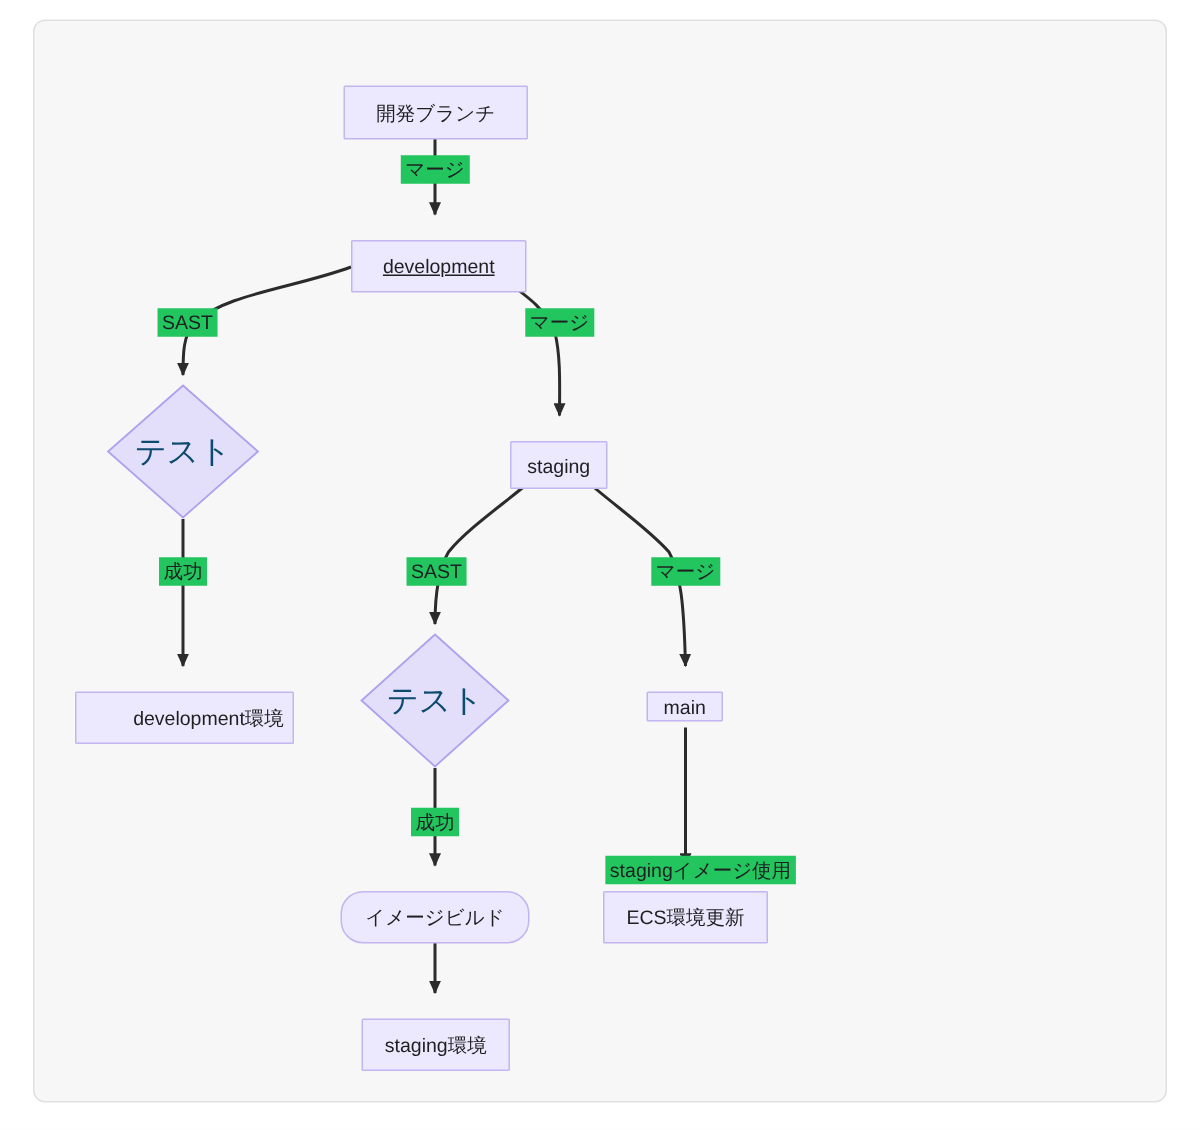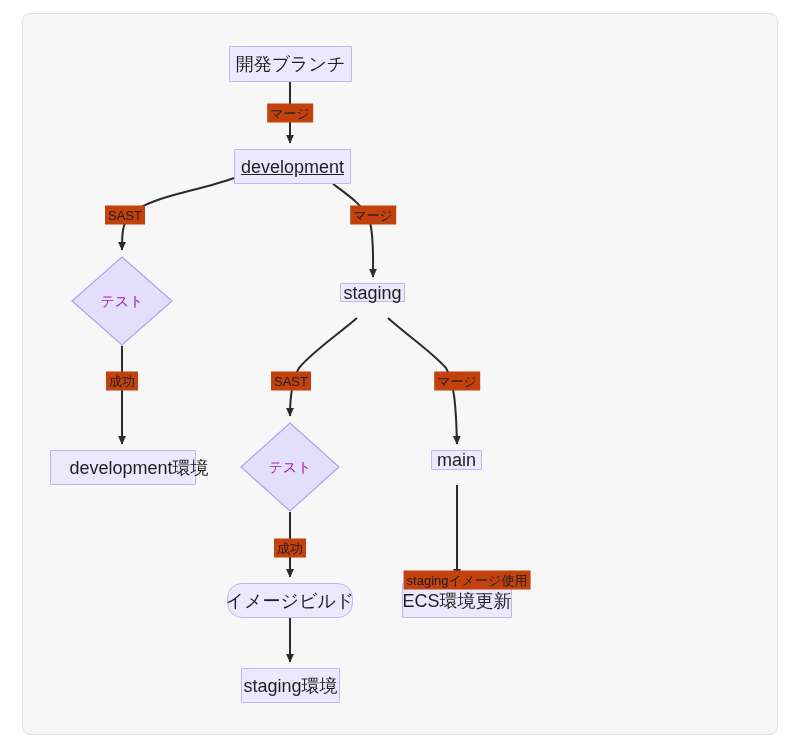--- a/index.html
+++ b/index.html
@@ -42,23 +42,24 @@
 
   .node {
     position: absolute;
     box-sizing: border-box;
     display: flex;
     align-items: center;
     justify-content: center;
     background: #ece8fd;
     border: 1px solid #c3b5f0;
     color: #1f1f22;
-    font-size: 18px;
+    font-size: 13px;
     line-height: 1;
     white-space: nowrap;
+    margin-top: 11px;
   }
 
   .node-rect {
     border-radius: 1px;
   }
 
   .diamond-wrap {
     position: absolute;
     display: flex;
     align-items: center;
@@ -69,29 +70,29 @@
     position: absolute;
     left: 0;
     top: 0;
     width: 100%;
     height: 100%;
   }
 
   .diamond-label {
     position: relative;
     z-index: 2;
-    font-size: 14px;
-    color: #a21caf;
+    font-size: 21px;
+    color: #0c4a6e;
     line-height: 1;
     white-space: nowrap;
   }
 
   .edge-label {
     position: absolute;
-    background: #c2410c;
+    background: #22c55e;
     color: #1f1f22;
     font-size: 13px;
     line-height: 1;
     padding: 3px 3px;
     white-space: nowrap;
     transform: translate(-50%, -50%);
     box-sizing: border-box;
   }
 </style>
 </head>
@@ -141,21 +142,21 @@
     <svg class="diamond-shape" viewBox="0 0 102 90" xmlns="http://www.w3.org/2000/svg">
       <polygon points="51,1 101,45 51,89 1,45" fill="#e3def9" stroke="#b0a0ee" stroke-width="1.2"></polygon>
     </svg>
     <span class="diamond-label">テスト</span>
   </div>
 
   <div class="node node-rect" style="left:50px; top:450px; width:146px; height:35px;padding-left:32px;">
     <span>development環境</span>
   </div>
 
-  <div class="node node-rect" style="left:340px; top:283px; width:65px; height:19px;">
+  <div class="node node-rect" style="left:340px; top:283px; width:65px; height:32px;">
     <span>staging</span>
   </div>
 
   <div class="diamond-wrap" style="left:240px; top:422px; width:100px; height:90px;">
     <svg class="diamond-shape" viewBox="0 0 100 90" xmlns="http://www.w3.org/2000/svg">
       <polygon points="50,1 99,45 50,89 1,45" fill="#e3def9" stroke="#b0a0ee" stroke-width="1.2"></polygon>
     </svg>
     <span class="diamond-label">テスト</span>
   </div>
 

